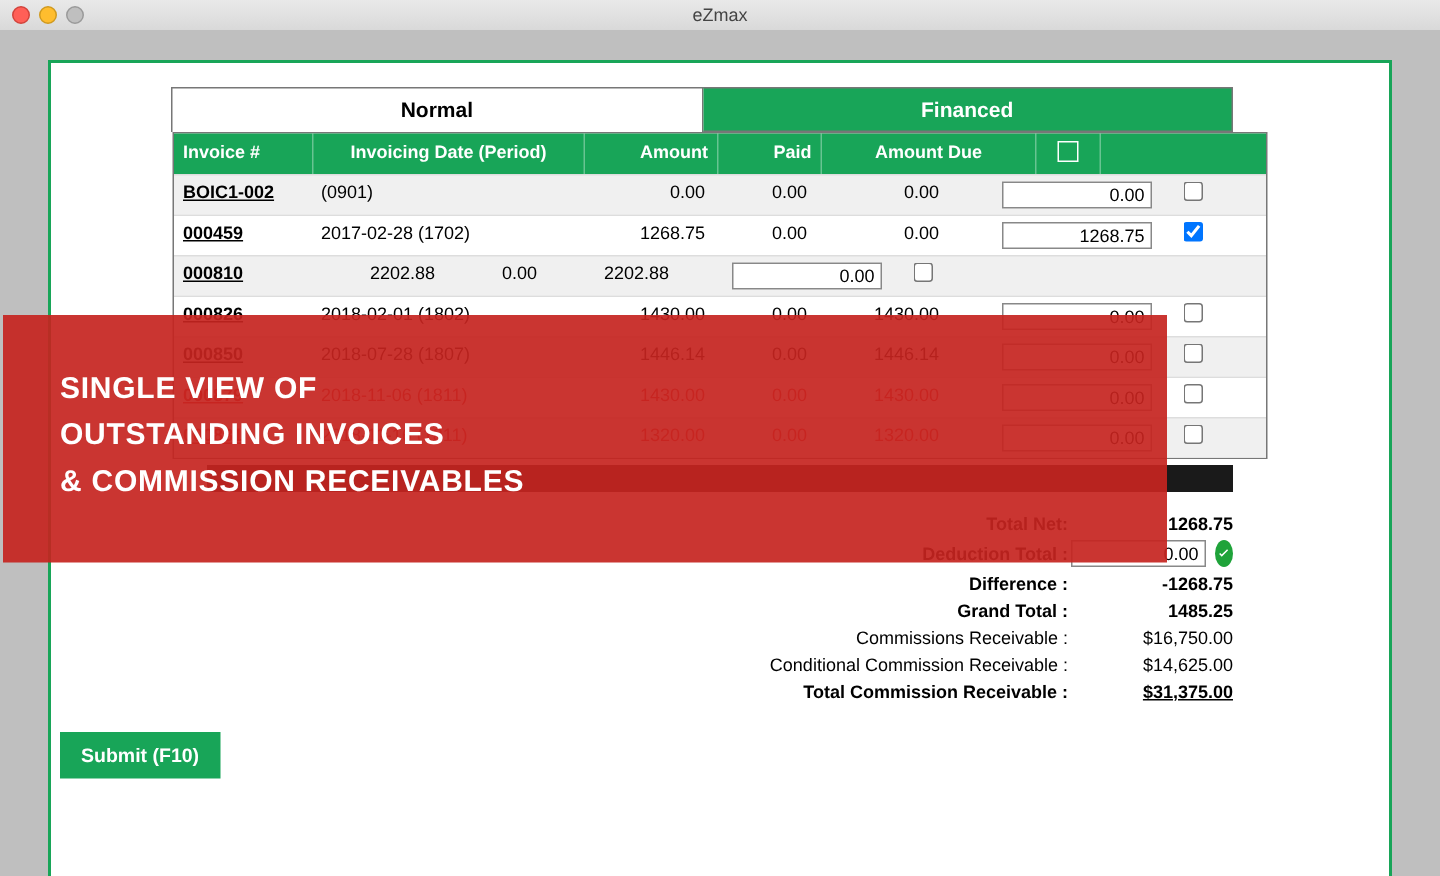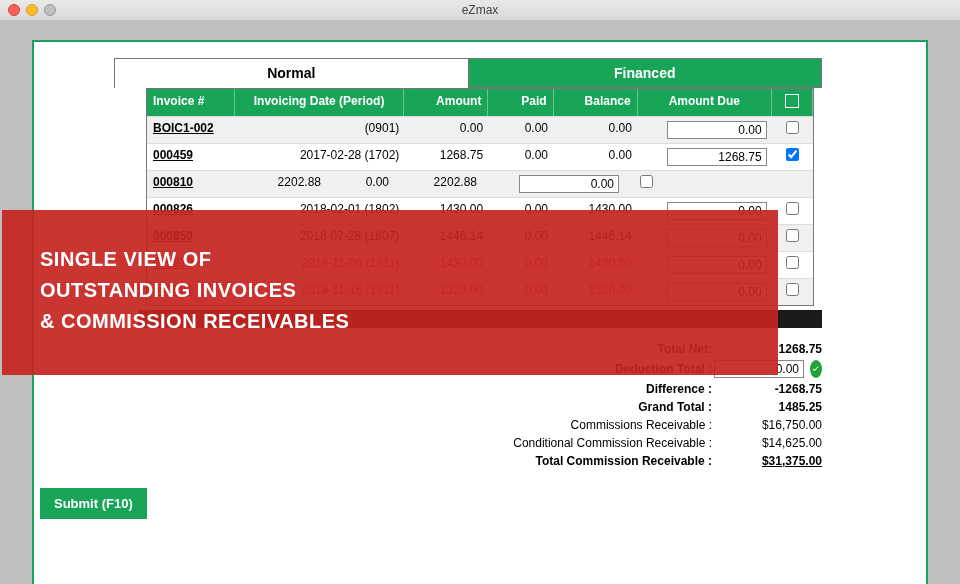--- a/index.html
+++ b/index.html
@@ -9,34 +9,34 @@
   .dot.r{background:#ff5f57;border:1px solid #d2443c}
   .dot.y{background:#ffbd2e;border:1px solid #d09a1f}
   .dot.g{background:#bfbfbf;border:1px solid #9a9a9a}
   .macbar .title{position:absolute;left:0;right:0;text-align:center;font-size:12px;color:#444}
   .desk{background:#bfbfbf;padding:20px 32px 30px 32px}
   .panel{background:#fff;border:2px solid #18a558;padding:16px 6px 20px 6px;min-height:510px;position:relative}
   .tabs{display:flex;margin:0 98px 0 74px}
   .tabs .tab{flex:1;text-align:center;font-weight:bold;font-size:14px;padding:6px 0;border:1px solid #777}
   .tabs .tab.active{background:#fff;border-bottom:none}
   .tabs .tab.inact{background:#18a558;color:#fff;border-left:none}
-  .grid-wrap{margin:0 106px;border:1px solid #777}
+  .grid-wrap{margin:0 75px;border:1px solid #777}
   .hdr{background:#18a558;color:#fff;display:flex;font-size:12px;font-weight:bold}
   .hdr>div{padding:5px 6px;border-right:1px solid rgba(255,255,255,.35)}
   .c-inv{width:80px} .c-date{width:168px;text-align:center} .c-amt{width:76px;text-align:right}
   .c-paid{width:56px;text-align:right} .c-bal{width:76px;text-align:right}
   .c-due{width:130px;text-align:center} .c-chk{width:30px;text-align:center}
   .rows{background:#fff}
   .row{display:flex;font-size:12px;border-top:1px solid #ddd}
   .row.odd{background:#f0f0f0}
   .row.red{color:#d03030}
   .row>div{padding:4px 6px}
   .inv{width:80px;text-decoration:underline;color:#000;font-weight:bold}
   .row.red .inv{color:#d03030}
-  .date{width:168px;text-align:right}
+  .date{width:168px;text-align:left}
   .amt{width:76px;text-align:right}.paid{width:56px;text-align:right}.bal{width:76px;text-align:right}
   .due{width:130px;text-align:right}
   .due input{width:90px;font-size:12px;text-align:right;padding:1px 4px;border:1px solid #888;background:#fff}
   .chk{width:30px;text-align:center}
   .chk input{margin:0}
   .blackbar{margin:4px 98px 0 98px;height:18px;background:#1a1a1a}
   .totals{margin:12px 98px 0 0;}
   .tline{display:flex;justify-content:flex-end;align-items:center;font-size:12px;padding:2px 0}
   .tline .lbl{width:260px;text-align:right;padding-right:10px}
   .tline .val{width:100px;text-align:right}
@@ -70,21 +70,20 @@
       <div class="tab active">Normal</div>
       <div class="tab inact">Financed</div>
     </div>
 
     <div class="grid-wrap">
       <div class="hdr">
         <div class="c-inv">Invoice #</div>
         <div class="c-date">Invoicing Date (Period)</div>
         <div class="c-amt">Amount</div>
         <div class="c-paid">Paid</div>
-        <div class="c-bal">Balance</div>
         <div class="c-due">Amount Due</div>
         <div class="c-chk">
           <span class="hdr-check"></span>
         </div>
       </div>
       <div class="rows" id="rows">
           <div class="row odd">
             <div class="inv">BOIC1-002</div>
             <div class="date">(0901)</div>
             <div class="amt">0.00</div>

